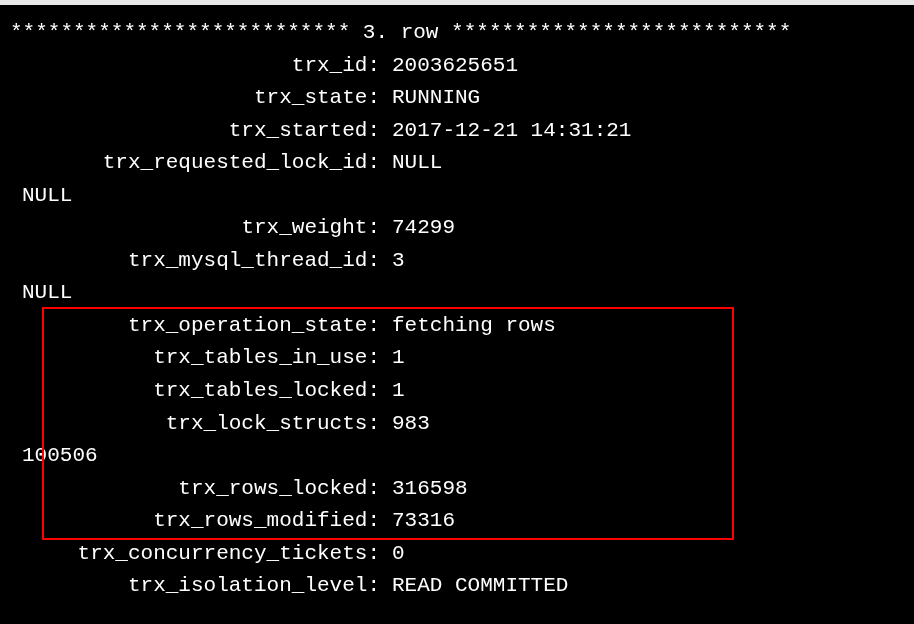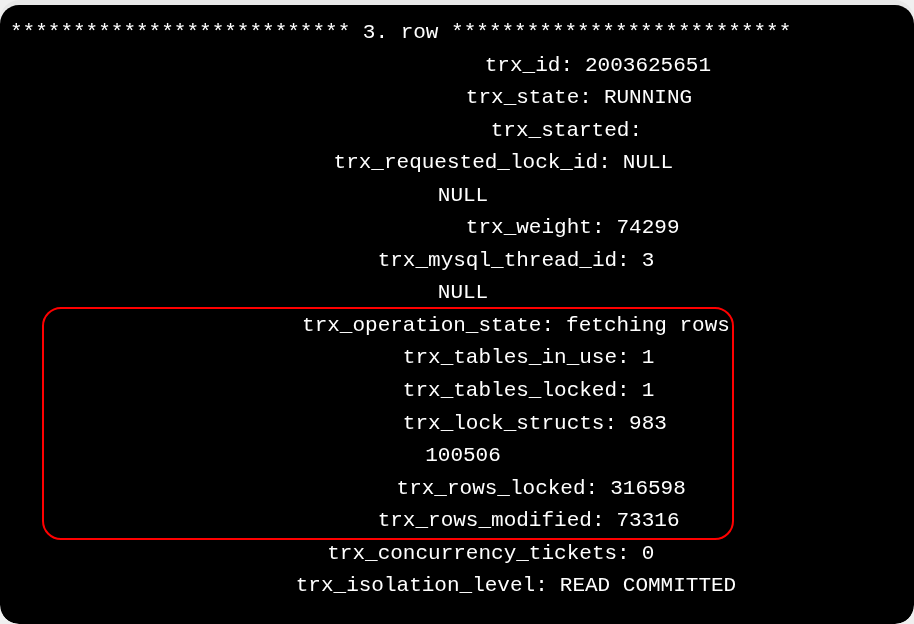--- a/index.html
+++ b/index.html
@@ -1,19 +1,18 @@
 <!DOCTYPE html>
 <html><head>
   <meta charset="utf-8">
   <style>
     * {
       margin: 0;
       padding: 0;
       box-sizing: border-box;
-      border-radius: 19px;
     }
     body {
       background: #f0f0f0;
       width: 914px;
       height: 624px;
       overflow: hidden;
       font-family: 'Courier New', Consolas, monospace;
     }
     .terminal-container {
       background: #efefef;
@@ -30,21 +29,20 @@
       padding: 12px 10px;
       font-size: 21px;
       line-height: 1.55;
       font-weight: 500;
       position: relative;
       overflow: hidden;
     }
     .row {
       display: flex;
       white-space: pre;
-      justify-content: center;
     }
     .label {
       text-align: right;
       flex: 0 0 370px;
     }
     .value {
       padding-left: 12px;
     }
     .header-row {
       white-space: pre;
@@ -57,21 +55,21 @@
   </style>
 </head>
 <body>
 
 <div class="terminal-container">
   <div class="terminal">
     <div class="header-row">*************************** 3. row ***************************</div>
     <div id="rows-container">
         <div class="row"><span class="label">trx_id:</span><span class="value">2003625651</span></div>
         <div class="row"><span class="label">trx_state:</span><span class="value">RUNNING</span></div>
-        <div class="row"><span class="label">trx_started:</span></div>
+        <div class="row"><span class="label">trx_started:</span><span class="value">2017-12-21 14:31:21</span></div>
         <div class="row"><span class="label">trx_requested_lock_id:</span><span class="value">NULL</span></div>
         <div class="row"><span class="value">NULL</span></div>
         <div class="row"><span class="label">trx_weight:</span><span class="value">74299</span></div>
         <div class="row"><span class="label">trx_mysql_thread_id:</span><span class="value">3</span></div>
         <div class="row"><span class="value">NULL</span></div>
         <div class="row"><span class="label">trx_operation_state:</span><span class="value">fetching rows</span></div>
         <div class="row"><span class="label">trx_tables_in_use:</span><span class="value">1</span></div>
         <div class="row"><span class="label">trx_tables_locked:</span><span class="value">1</span></div>
         <div class="row"><span class="label">trx_lock_structs:</span><span class="value">983</span></div>
         <div class="row"><span class="value">100506</span></div>

